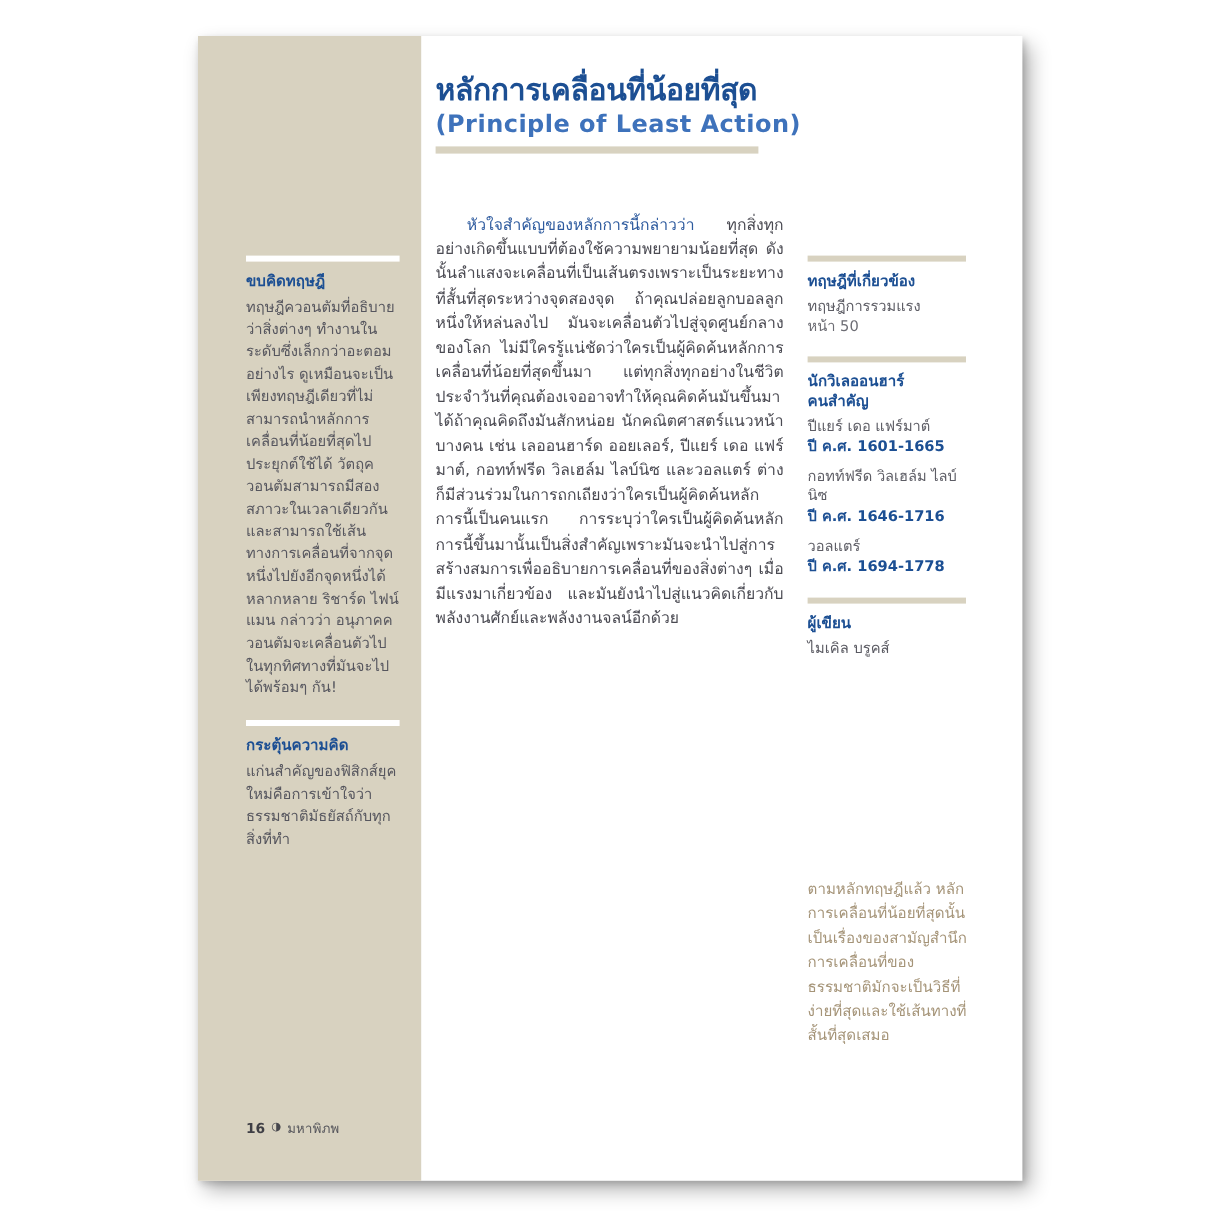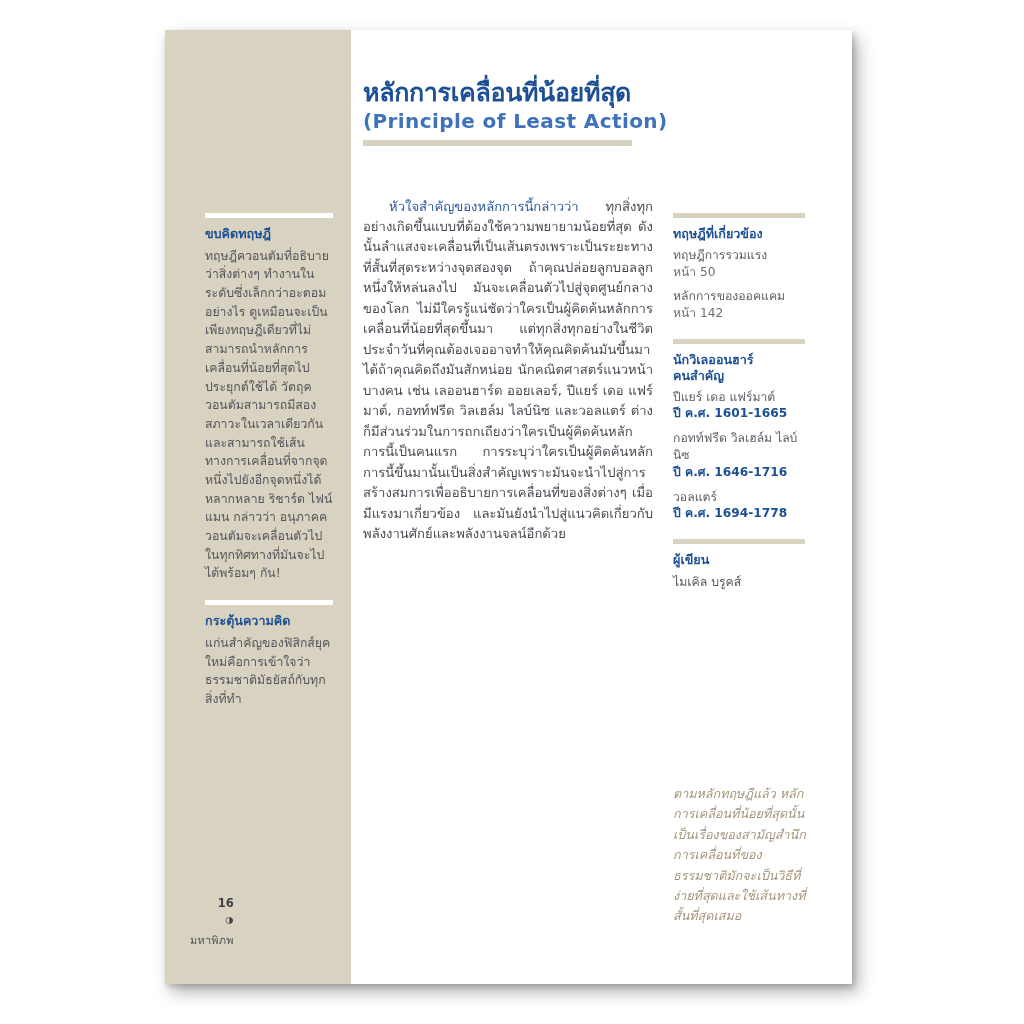--- a/index.html
+++ b/index.html
@@ -44,21 +44,21 @@
   .col-left {
     position: absolute;
     left: 40px;
     top: 183px;
     width: 128px;
   }
 
   .col-main {
     position: absolute;
     left: 198px;
-    top: 48px;
+    top: 30px;
     width: 290px;
   }
 
   .col-right {
     position: absolute;
     left: 508px;
     top: 183px;
     width: 132px;
   }
 
@@ -165,38 +165,36 @@
   .entry-page {
     color: #6d6d74;
     font-size: 12.2px;
     line-height: 1.38;
   }
 
   
   .pullquote {
     position: absolute;
     left: 508px;
-    top: 754px;
+    top: 701px;
     width: 134px;
     color: #a59478;
     font-size: 12.6px;
-    font-style: italic;
     line-height: 1.62;
   }
 
   
   .footer {
     position: absolute;
-    left: 25px;
+    left: 40px;
     bottom: 35px;
     display: flex;
-    align-items: flex-end;
+    align-items: center;
     gap: 5px;
     color: #5b5b60;
-    flex-direction: column;
   }
 
   .footer-num {
     font-size: 11.5px;
     font-weight: bold;
     color: #3f3f45;
   }
 
   .footer-dot {
     font-size: 9.5px;
@@ -250,24 +248,20 @@
 
       <div class="sec">
         <div class="sec-rule-beige"></div>
         <div class="sec-head">ทฤษฎีที่เกี่ยวข้อง</div>
 
         <div class="entry">
           <div class="entry-name">ทฤษฎีการรวมแรง</div>
           <div class="entry-page">หน้า 50</div>
         </div>
 
-        <div class="entry">
-          <div class="entry-name">หลักการของออคแคม</div>
-          <div class="entry-page">หน้า 142</div>
-        </div>
       </div>
 
       <div class="sec">
         <div class="sec-rule-beige"></div>
         <div class="sec-head">
           <div>นักวิเลออนฮาร์</div>
           <div>คนสำคัญ</div>
         </div>
 
 

